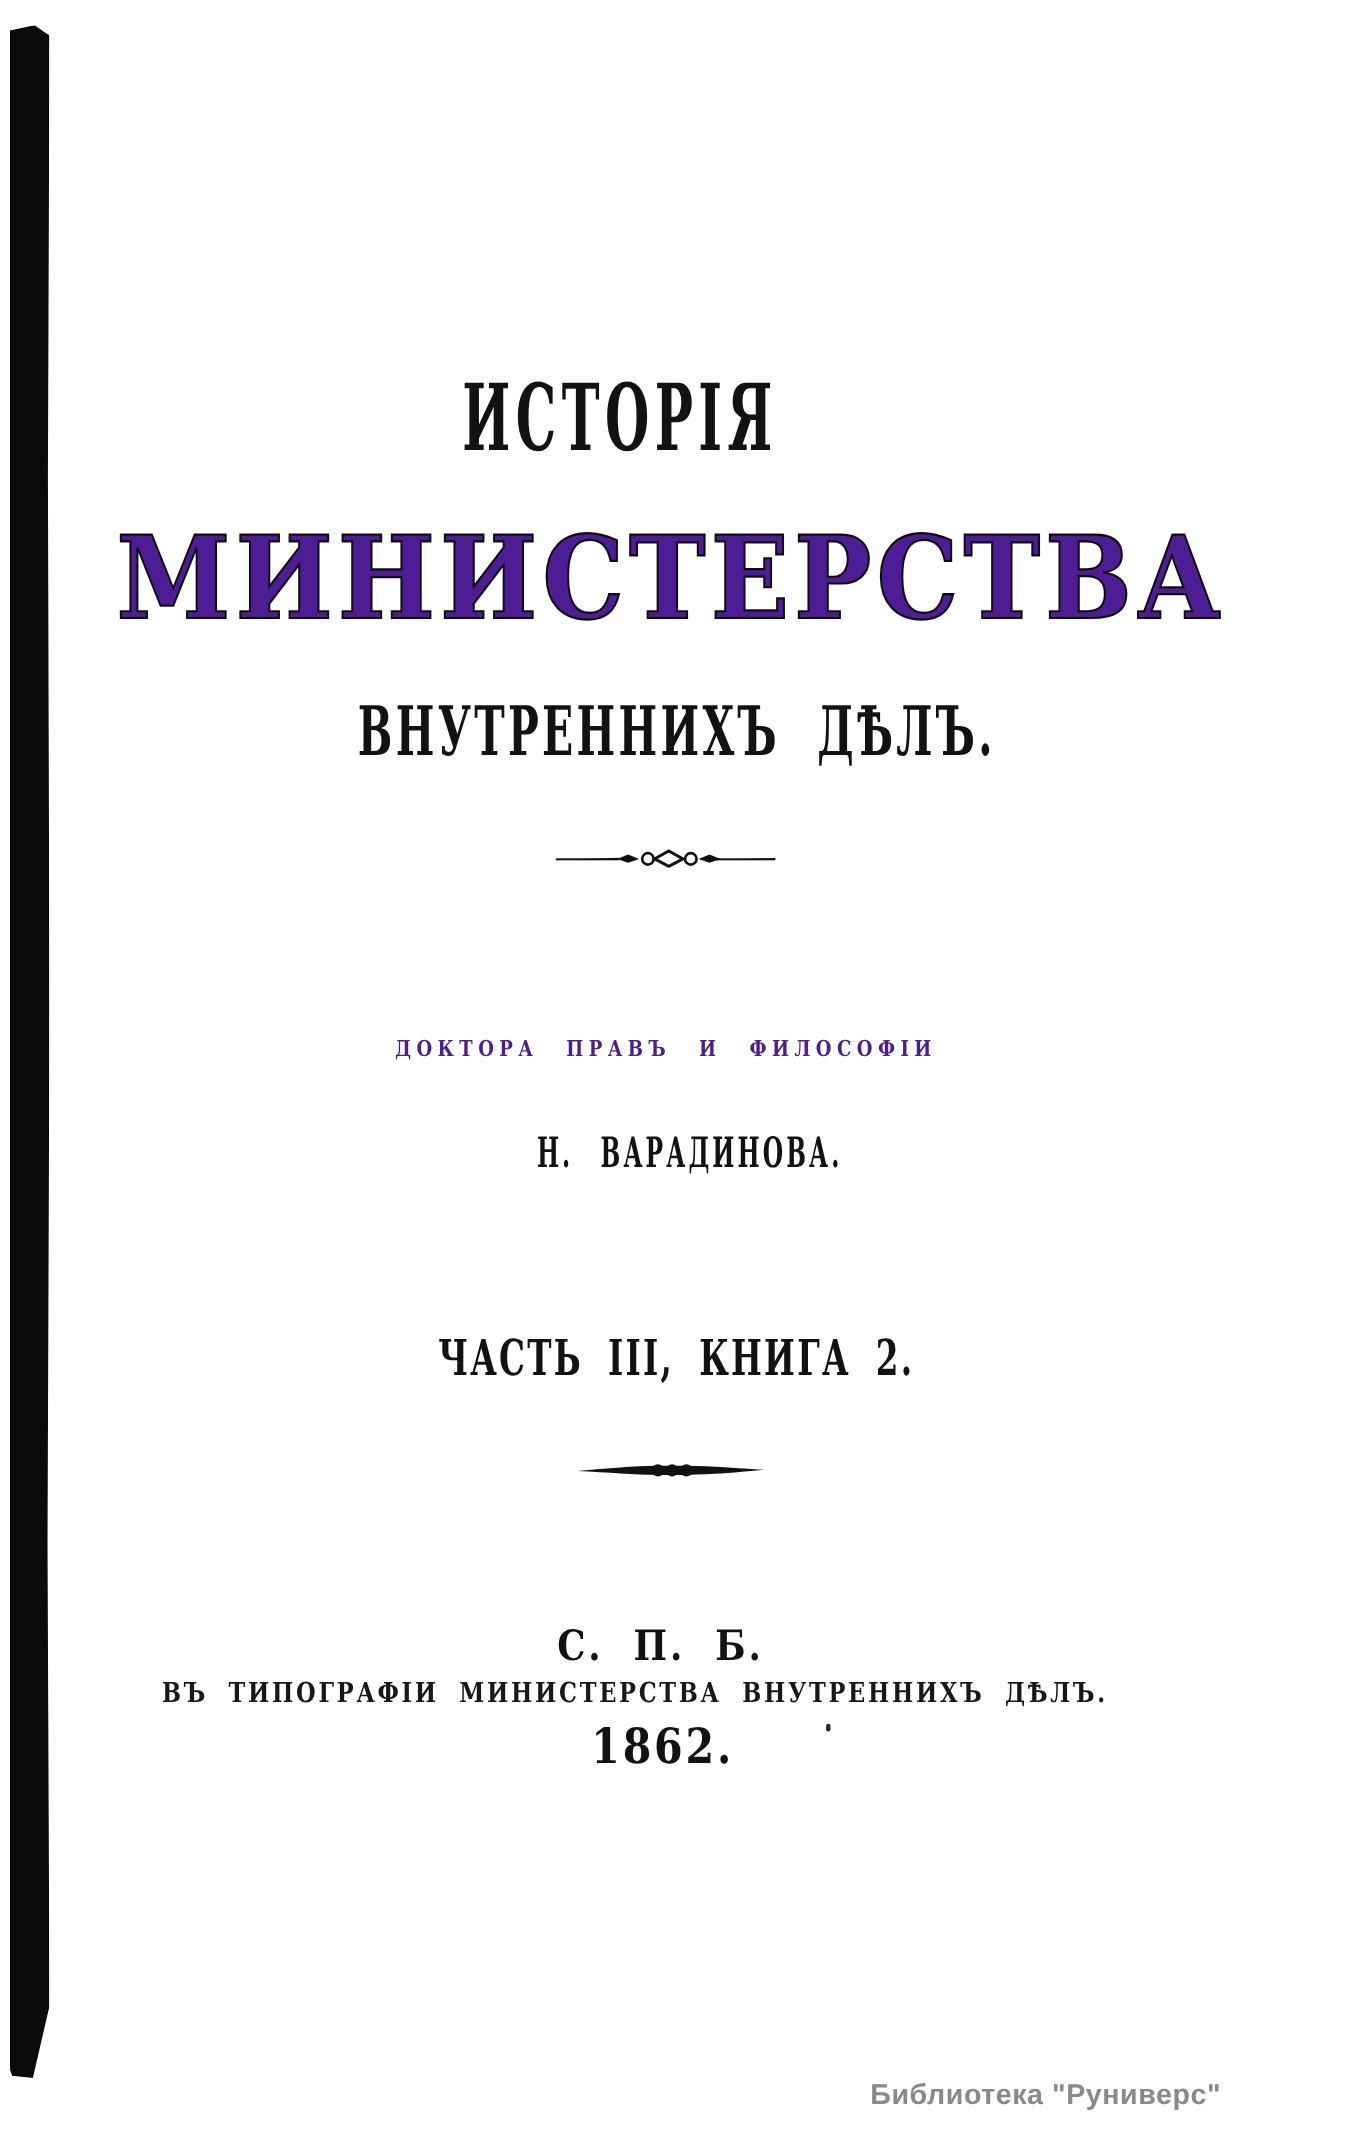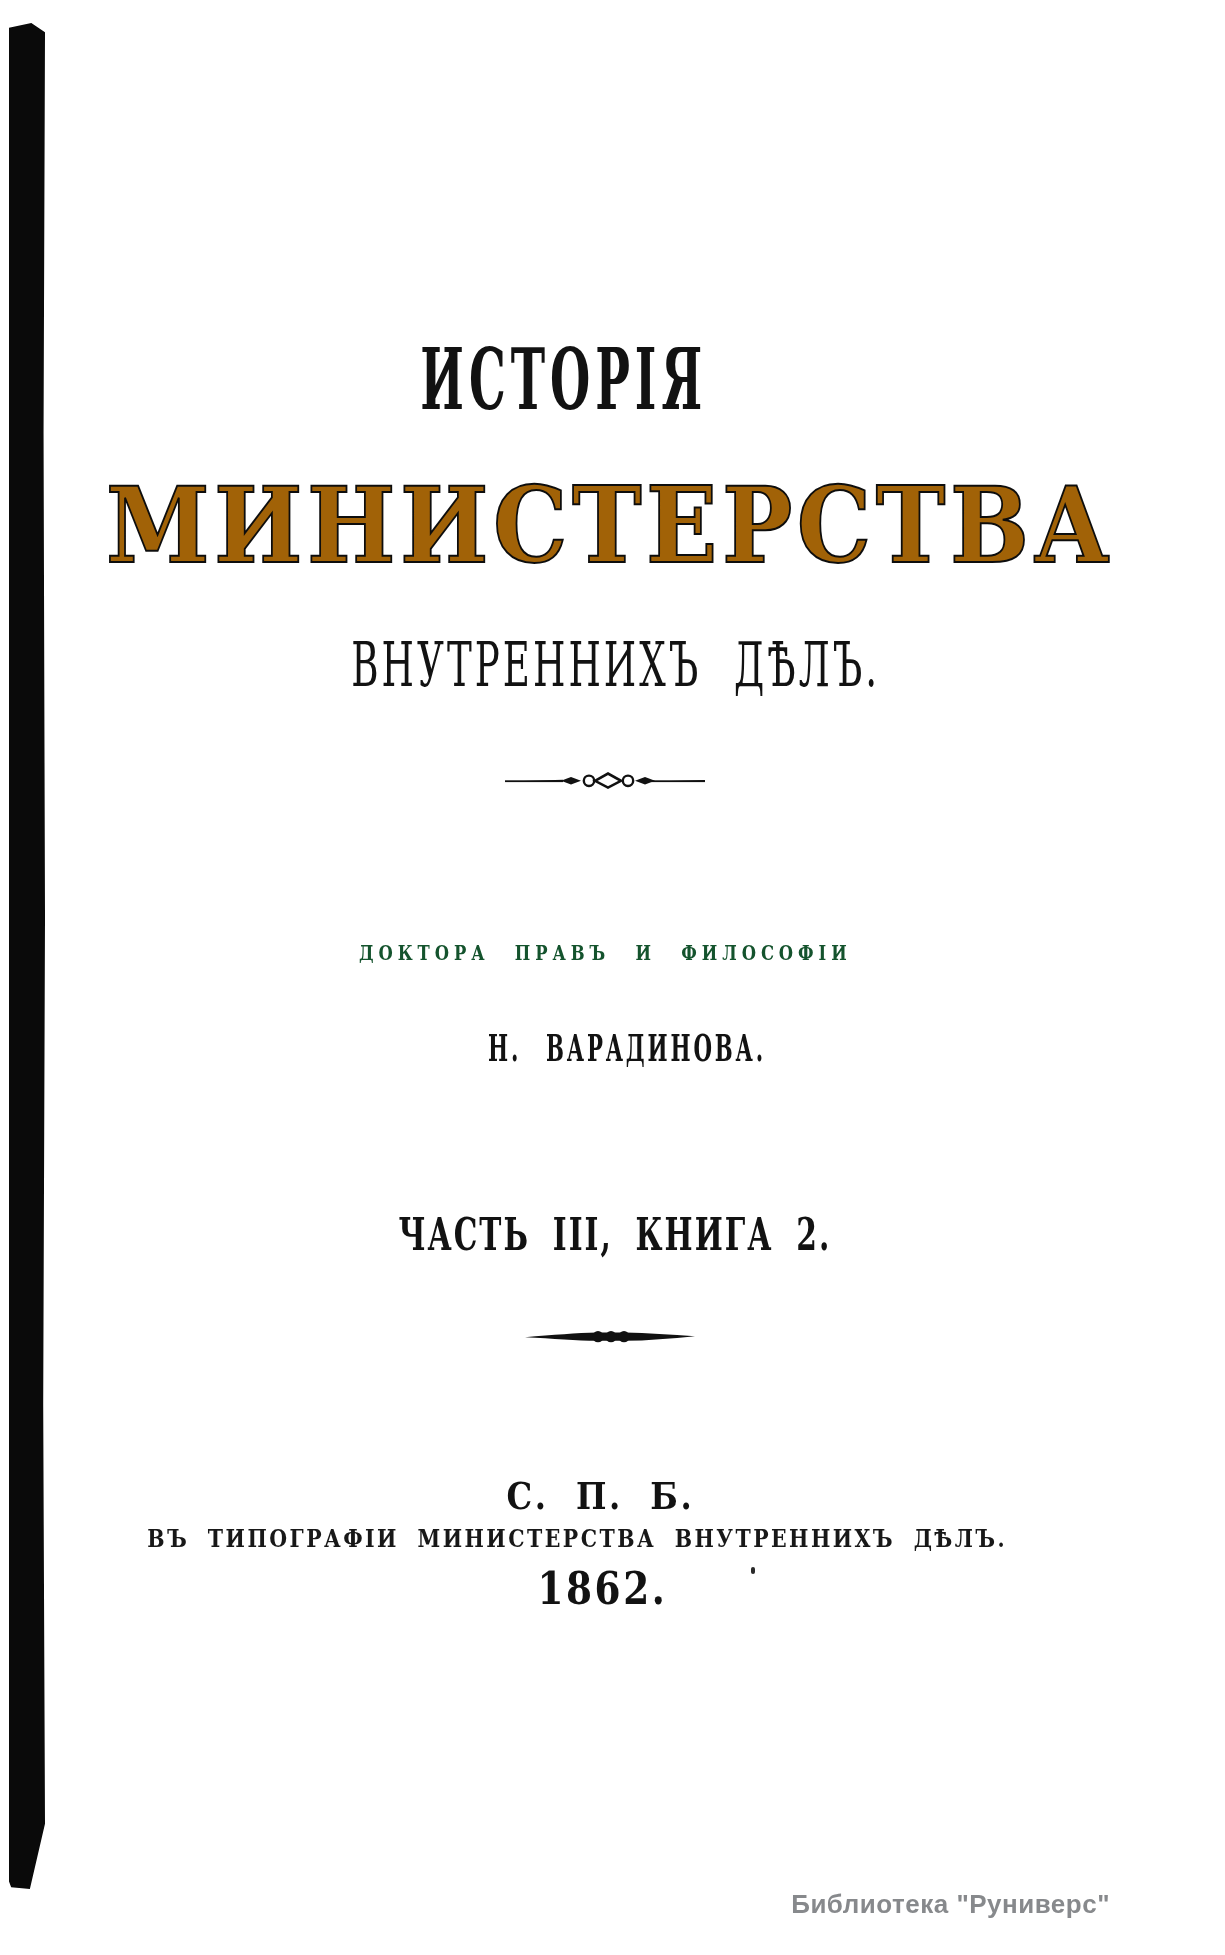--- a/index.html
+++ b/index.html
@@ -34,27 +34,27 @@
     width: 100%;
     text-align: center;
     line-height: 1;
     white-space: nowrap;
   }
   .line > span { display: inline-block; transform-origin: center center; }
 
   .t1 { top: 338px; font-size: 84px; font-weight: bold; letter-spacing: 9px; }
   .t1 > span { transform: translateX(-49px) scaleX(0.55); }
 
-  .t2 { top: 474px; font-size: 104px; font-weight: bold; letter-spacing: 5px; -webkit-text-stroke: 2px #0d0d0d; color:#a16207; }
+  .t2 { top: 474px; font-size: 104px; font-weight: bold; letter-spacing: 5px; -webkit-text-stroke: 2px #0d0d0d; color:#4c1d95; }
   .t2 > span { transform: translateX(-2px) scaleX(0.90); }
 
-  .t3 { top: 634px; font-size: 62px; font-weight: normal; letter-spacing: 5px; word-spacing: 30px; }
+  .t3 { top: 634px; font-size: 62px; font-weight: bold; letter-spacing: 5px; word-spacing: 30px; }
   .t3 > span { transform: translateX(3px) scaleX(0.60); }
 
-  .degree { top: 943px; font-size: 20px; font-weight: bold; letter-spacing: 6px; word-spacing: 18px; color:#14532d; }
+  .degree { top: 943px; font-size: 20px; font-weight: bold; letter-spacing: 6px; word-spacing: 18px; color:#4c1d95; }
   .degree > span { transform: translateX(-7px) scaleX(0.82); }
 
   .author { top: 1029px; font-size: 38px; font-weight: bold; letter-spacing: 5px; word-spacing: 26px; margin-left: 36px; }
   .author > span { transform: translateX(-22px) scaleX(0.56); }
 
   .part { top: 1212px; font-size: 45px; font-weight: bold; letter-spacing: 3px; word-spacing: 16px; margin-left: 27px; }
   .part > span { transform: translateX(-25px) scaleX(0.66); }
 
   .city { top: 1477px; font-size: 38px; font-weight: bold; letter-spacing: 3px; word-spacing: 16px; }
   .city > span { transform: translateX(-12px) scaleX(0.85); }

